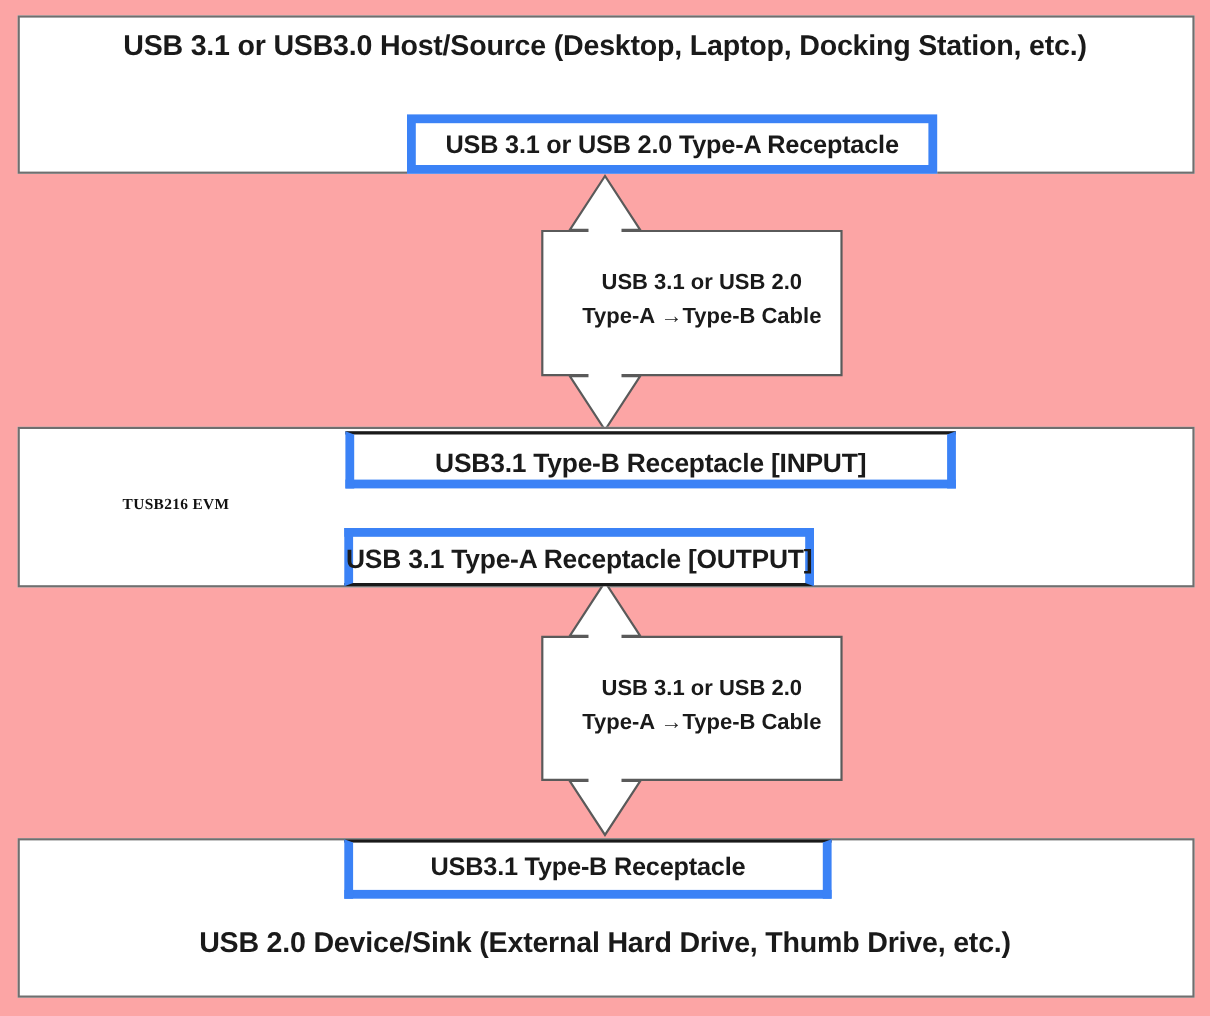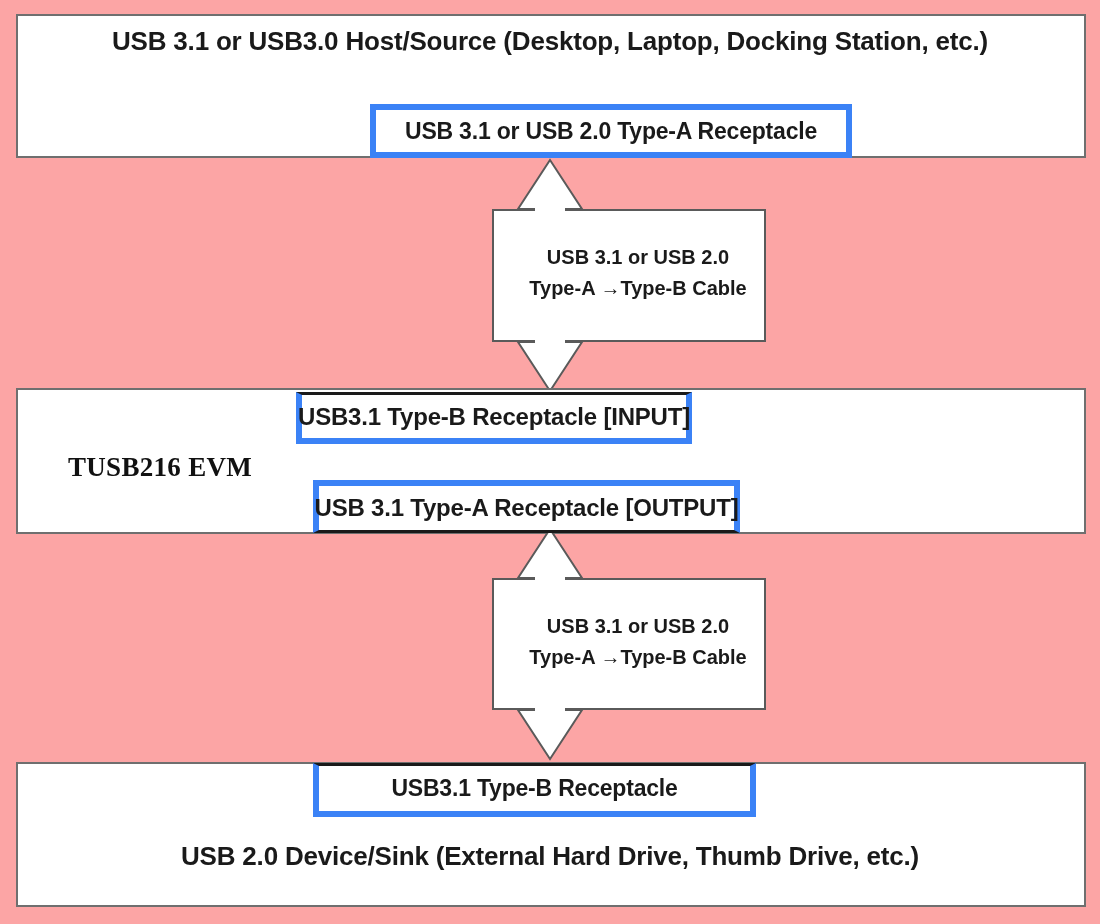--- a/index.html
+++ b/index.html
@@ -28,30 +28,30 @@
     background: #ffffff;
   }
   .section-box.host   { left: 16px;  top: 14px;  width: 1070px; height: 144px; }
   .section-box.evm    { left: 16px;  top: 388px; width: 1070px; height: 146px; }
   .section-box.device { left: 16px;  top: 762px; width: 1070px; height: 145px; }
 
   
   .receptacle {
     position: absolute;
     box-sizing: border-box;
-    border: 6px solid #3b82f6;
+    border: 8px solid #3b82f6;
     background: #ffffff;
     display: flex;
     align-items: center;
     justify-content: center;
     z-index: 5;
   }
   .receptacle.host-typea   { left: 370px; top: 104px; width: 482px; height: 54px; }
-  .receptacle.evm-input    { left: 296px; top: 392px; width: 396px; height: 52px;
-                             border-top-color: #1a1a1a; border-top-width: 3px; }
+  .receptacle.evm-input    { left: 314px; top: 392px; width: 555px; height: 52px;
+                             border-top-color: #1a1a1a; border-top-width: 3px; align-items: flex-end; }
   .receptacle.evm-output   { left: 313px; top: 480px; width: 427px; height: 53px;
                              border-bottom-color: #1a1a1a; border-bottom-width: 3px; }
   .receptacle.device-typeb { left: 313px; top: 763px; width: 443px; height: 54px;
                              border-top-color: #1a1a1a; border-top-width: 3px; }
 
   
   .label-txt {
     font-family: "Liberation Sans", sans-serif;
     font-weight: bold;
     color: #1a1a1a;
@@ -75,21 +75,21 @@
 
   
   .evm-name {
     position: absolute;
     left: 60px;
     top: 452px;
     width: 200px;
     text-align: center;
     font-family: "Liberation Serif", "DejaVu Serif", serif;
     font-weight: bold;
-    font-size: 27px;
+    font-size: 14px;
     color: #111111;
     letter-spacing: 0.3px;
     white-space: nowrap;
   }
 
   
   .cable {
     position: absolute;
     left: 490px;
     width: 120px;

